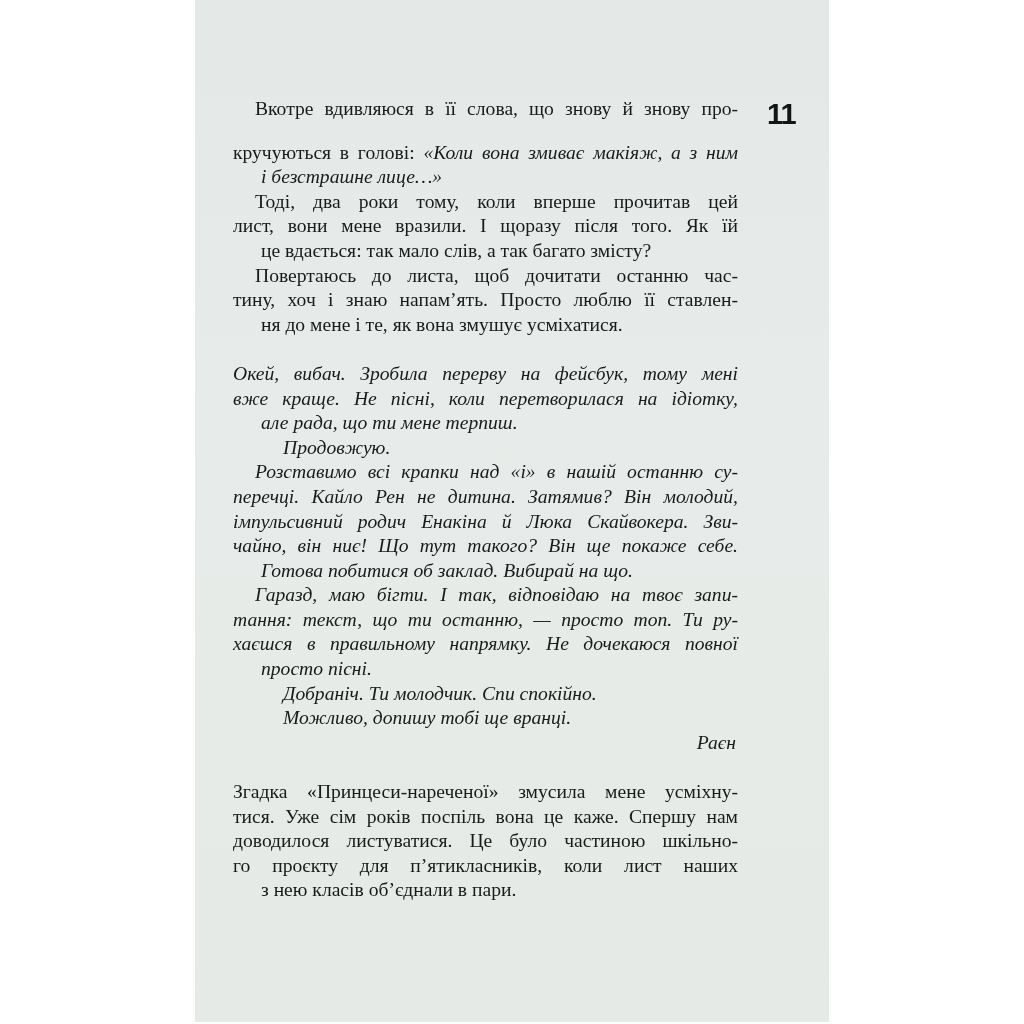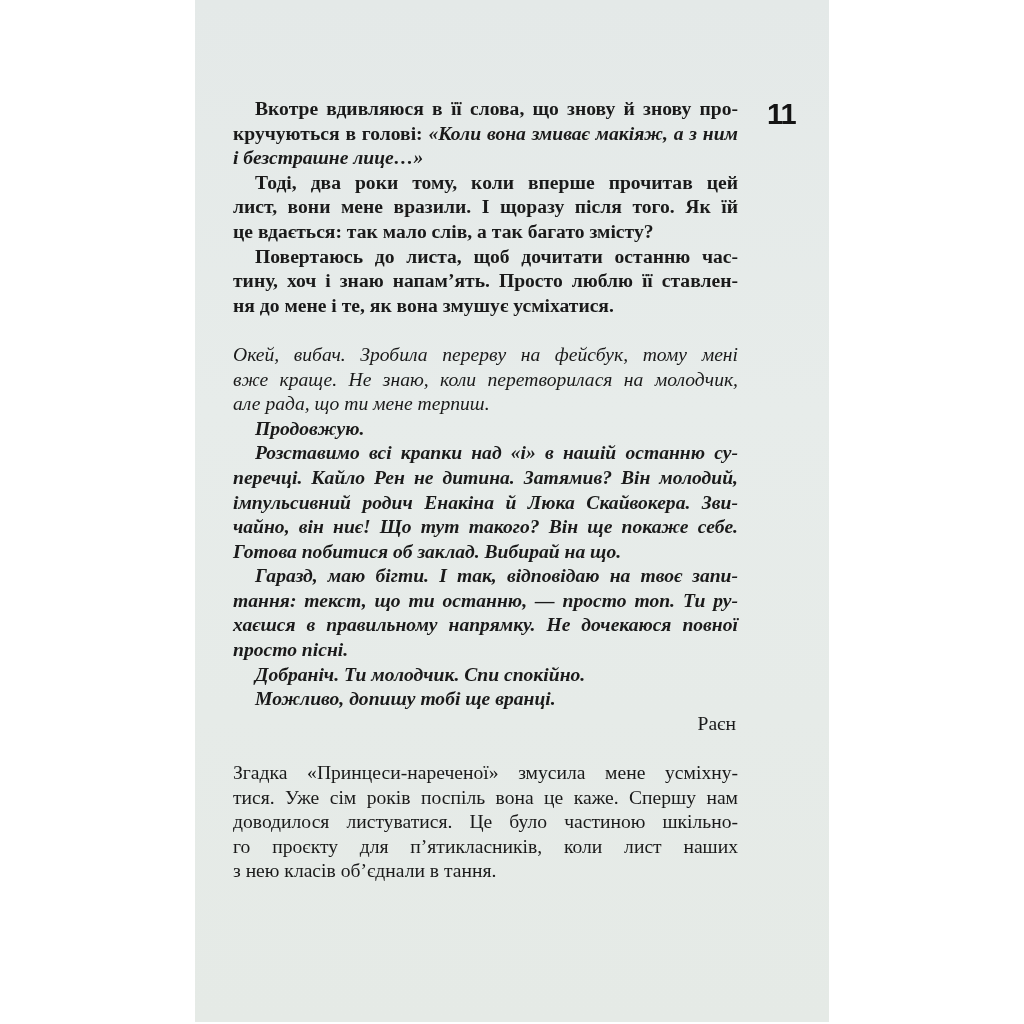--- a/index.html
+++ b/index.html
@@ -37,36 +37,38 @@
       font-size: 19.6px;
       line-height: 24.6px;
       color: #1a1a1a;
     }
     .text-block p {
       margin: 0;
       text-align: justify;
       text-align-last: left;
       hyphens: manual;
     }
-    .indent { text-indent: 22px; font-weight: bold; }
-    .noindent { text-indent: 0; }
+    .indent { text-indent: 22px; }
+    .noindent { text-indent: 0; margin-top: 19px; }
     .italic { font-style: italic; }
     .gap-before { margin-top: 24.6px !important; }
     .signature {
       text-align: right !important;
       text-align-last: right !important;
+      font-style: italic;
     }
     .line {
       display: block;
       text-align: justify;
       text-align-last: justify;
       white-space: nowrap;
     }
     .line.last {
       text-align-last: left;
+      margin-left: 28px;
     }
   </style>
 </head>
 <body>
 
 <div class="page"></div>
 
 <div class="page-number">11</div>
 
 <div class="text-block">
@@ -84,21 +86,21 @@
   </p>
 
   <p class="indent">
     <span class="line">Повертаюсь до листа, щоб дочитати останню час-</span>
     <span class="line" style="text-indent:0">тину, хоч і знаю напам’ять. Просто люблю її ставлен-</span>
     <span class="line last" style="text-indent:0">ня до мене і те, як вона змушує усміхатися.</span>
   </p>
 
   <p class="noindent italic gap-before">
     <span class="line">Окей, вибач. Зробила перерву на фейсбук, тому мені</span>
-    <span class="line">вже краще. Не знаю, коли перетворилася на молодчик,</span>
+    <span class="line">вже краще. Не пісні, коли перетворилася на ідіотку,</span>
     <span class="line last">але рада, що ти мене терпиш.</span>
   </p>
 
   <p class="indent italic">
     <span class="line last">Продовжую.</span>
   </p>
 
   <p class="indent italic">
     <span class="line">Розставимо всі крапки над «і» в нашій останню су-</span>
     <span class="line" style="text-indent:0">перечці. Кайло Рен не дитина. Затямив? Він молодий,</span>
@@ -124,16 +126,16 @@
 
   <p class="signature" style="padding-right:2px">
     <span>Раєн</span>
   </p>
 
   <p class="noindent gap-before">
     <span class="line">Згадка «Принцеси-нареченої» змусила мене усміхну-</span>
     <span class="line">тися. Уже сім років поспіль вона це каже. Спершу нам</span>
     <span class="line">доводилося листуватися. Це було частиною шкільно-</span>
     <span class="line">го проєкту для п’ятикласників, коли лист наших</span>
-    <span class="line last">з нею класів об’єднали в тання.</span>
+    <span class="line last">з нею класів об’єднали в пари.</span>
   </p>
 
 </div>
 
 </body></html>

